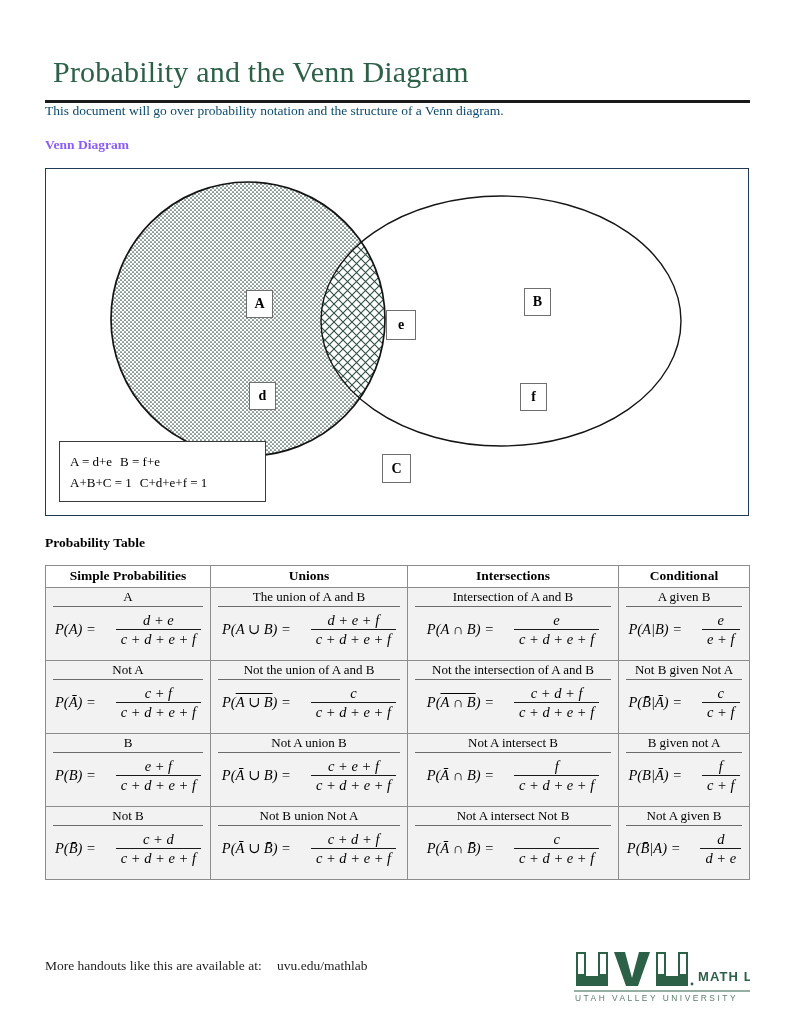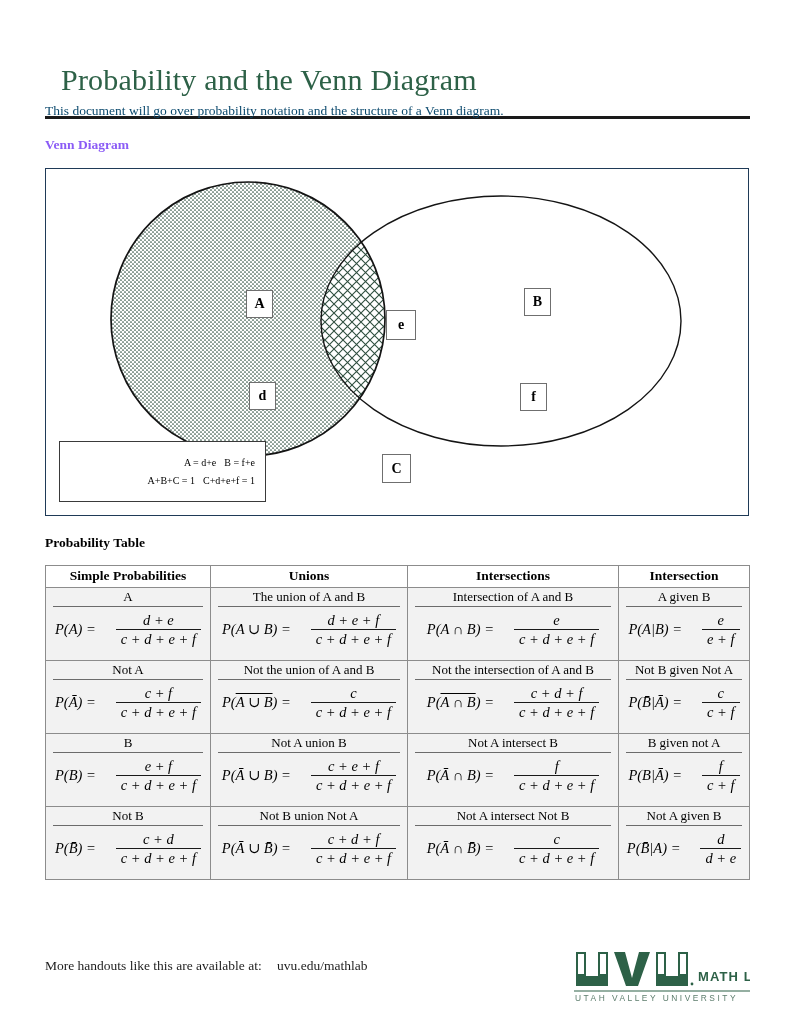--- a/index.html
+++ b/index.html
@@ -32,21 +32,21 @@
     top: 48px;
     width: 705px;
   }
   #doc-title {
     font-family: "Liberation Serif", "DejaVu Serif", serif;
     font-size: 30px;
     font-weight: normal;
     color: #2d6147;
     letter-spacing: 0.2px;
     line-height: 1.05;
-    margin: 16px;
+    margin: 8px;
     padding: 0 0 4px 0;
     white-space: nowrap;
   }
   #title-rule {
     width: 705px;
     height: 3px;
     background: #1a1a1a;
     margin-top: 1px;
   }
 
@@ -119,23 +119,23 @@
     border: 1.2px solid #3a3a3a;
     background: #ffffff;
     box-sizing: border-box;
     display: flex;
     flex-direction: column;
     justify-content: center;
     padding: 0 6px;
   }
   .legend-row {
     display: flex;
-    justify-content: flex-end;
+    justify-content: flex-start;
     align-items: center;
-    font-size: 10px;
+    font-size: 13px;
     line-height: 1.0;
     padding: 4px 0;
     white-space: nowrap;
   }
   .legend-cell { flex: 0 0 auto; padding: 0 4px; }
 
   
   #table-heading {
     position: absolute;
     left: 45px;
@@ -318,21 +318,21 @@
       <col class="c1">
         <col class="c2">
         <col class="c3">
         <col class="c4">
     </colgroup>
     <thead>
       <tr>
         <th>Simple Probabilities</th>
         <th>Unions</th>
         <th>Intersections</th>
-        <th>Intersection</th>
+        <th>Conditional</th>
       </tr>
     </thead>
     <tbody>
 
       <tr>
         <td>
           <div class="cell-caption">A</div>
           <div class="formula">
             <span class="lhs">P(A) =</span>
             <span class="frac">

